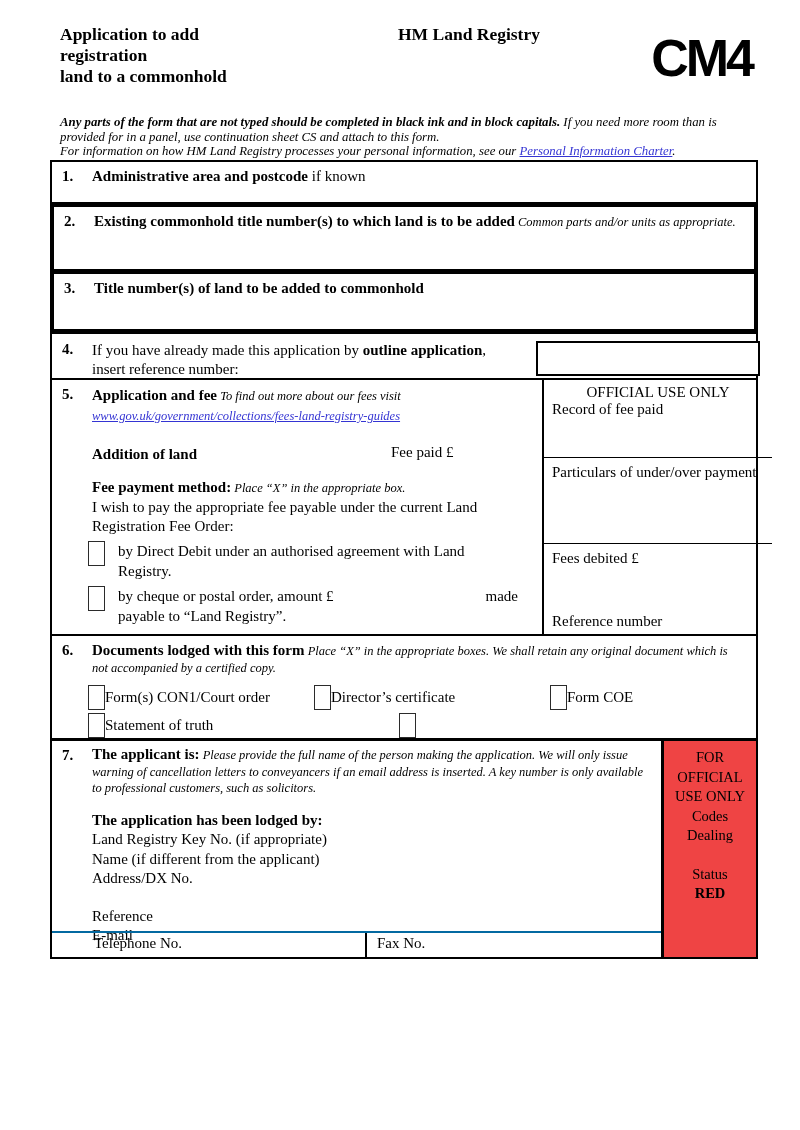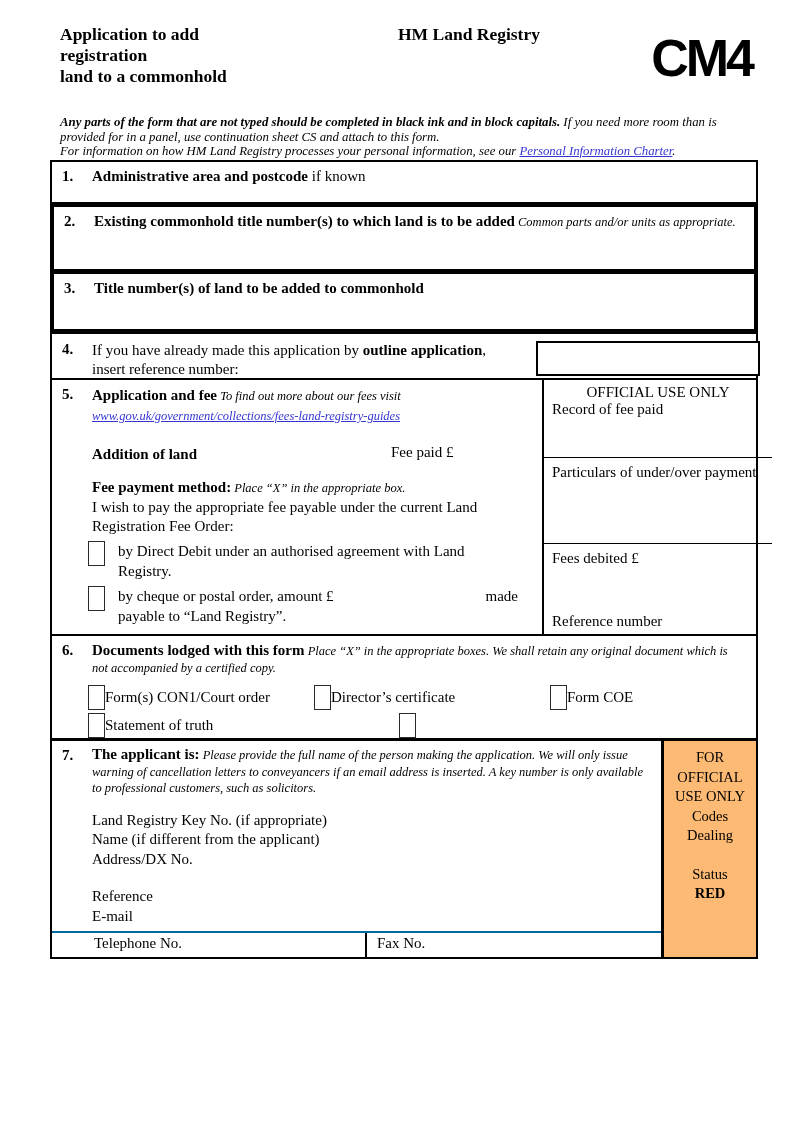--- a/index.html
+++ b/index.html
@@ -71,21 +71,21 @@
   .g4 { left:0; top:28px; } .g5 { left:311px; top:28px; }
 
   
   .s7left { flex:1; position:relative; padding-top:6px; }
   .s7note { line-height:15.5px; }
   .ln19 { line-height:19.5px; }
   .telrow { position:absolute; left:0; right:0; bottom:0; height:24px;
             border-top:2px solid #0369a1; display:flex; }
   .telcell { flex:0 0 313px; box-sizing:border-box; padding-left:42px; padding-top:2px; }
   .faxcell { flex:1; border-left:2px solid #000; padding-left:10px; padding-top:2px; }
-  .graypanel { flex:0 0 95px; border-left:3px solid #000; background:#fdba74;
+  .graypanel { flex:0 0 95px; border-left:3px solid #000; background:#ef4444;
                text-align:center; font-size:14.5px; line-height:19.5px; padding-top:7px;
                box-sizing:border-box; }
   .graypanel .spacer { height:19px; }
 </style>
 </head>
 <body>
 
 <div class="page">
 
   <div class="hdr-title">
@@ -216,20 +216,21 @@
 
     <div class="sec sec7">
       <div class="s7left">
         <div class="row">
           <div class="num">7.</div>
           <div class="content">
             <div class="s7note">
               <span class="bt">The applicant is:</span><span class="it"> Please provide the full name of the person making the application. We will only issue warning of cancellation letters to conveyancers if an email address is inserted. A key number is only available to professional customers, such as solicitors.</span>
             </div>
             <div class="gap14"></div>
+            <div class="ln19 bt">The application has been lodged by:</div>
             <div class="ln19">Land Registry Key No. (if appropriate)</div>
             <div class="ln19">Name (if different from the applicant)</div>
             <div class="ln19">Address/DX No.</div>
             <div class="gap18"></div>
             <div class="ln19">Reference</div>
             <div class="ln19">E-mail</div>
           </div>
         </div>
         <div class="telrow">
           <div class="telcell">Telephone No.</div>

